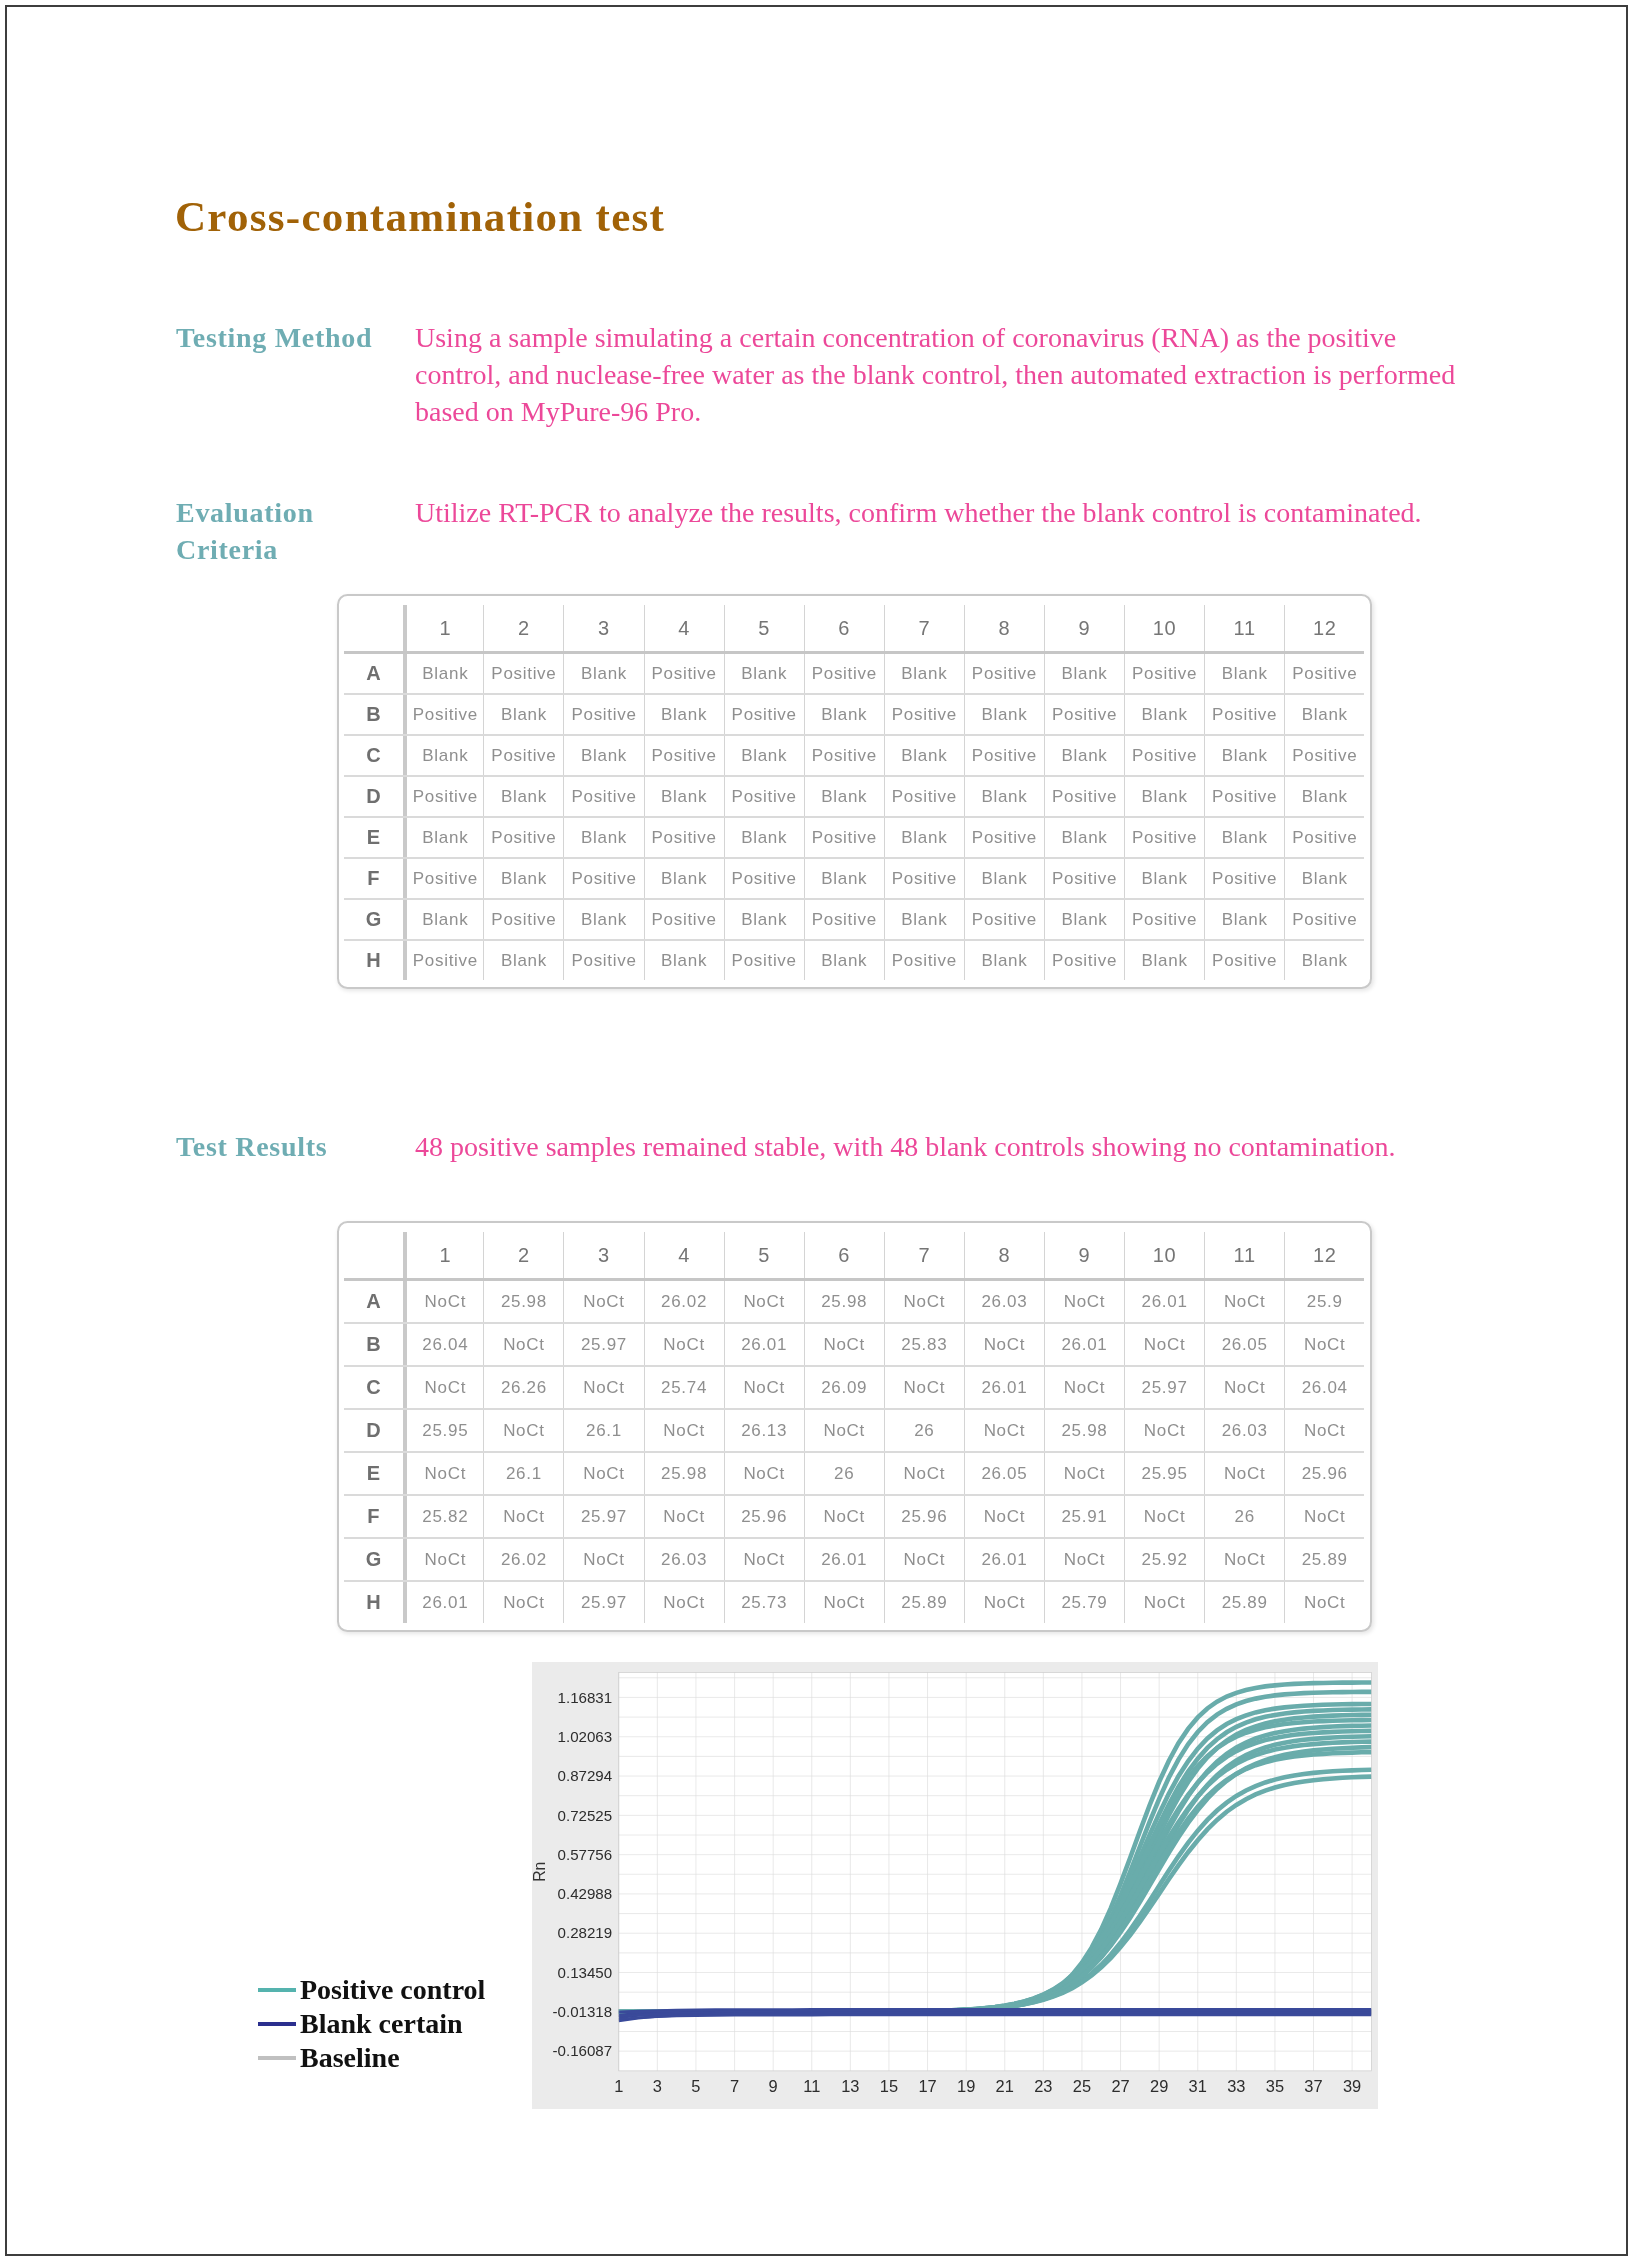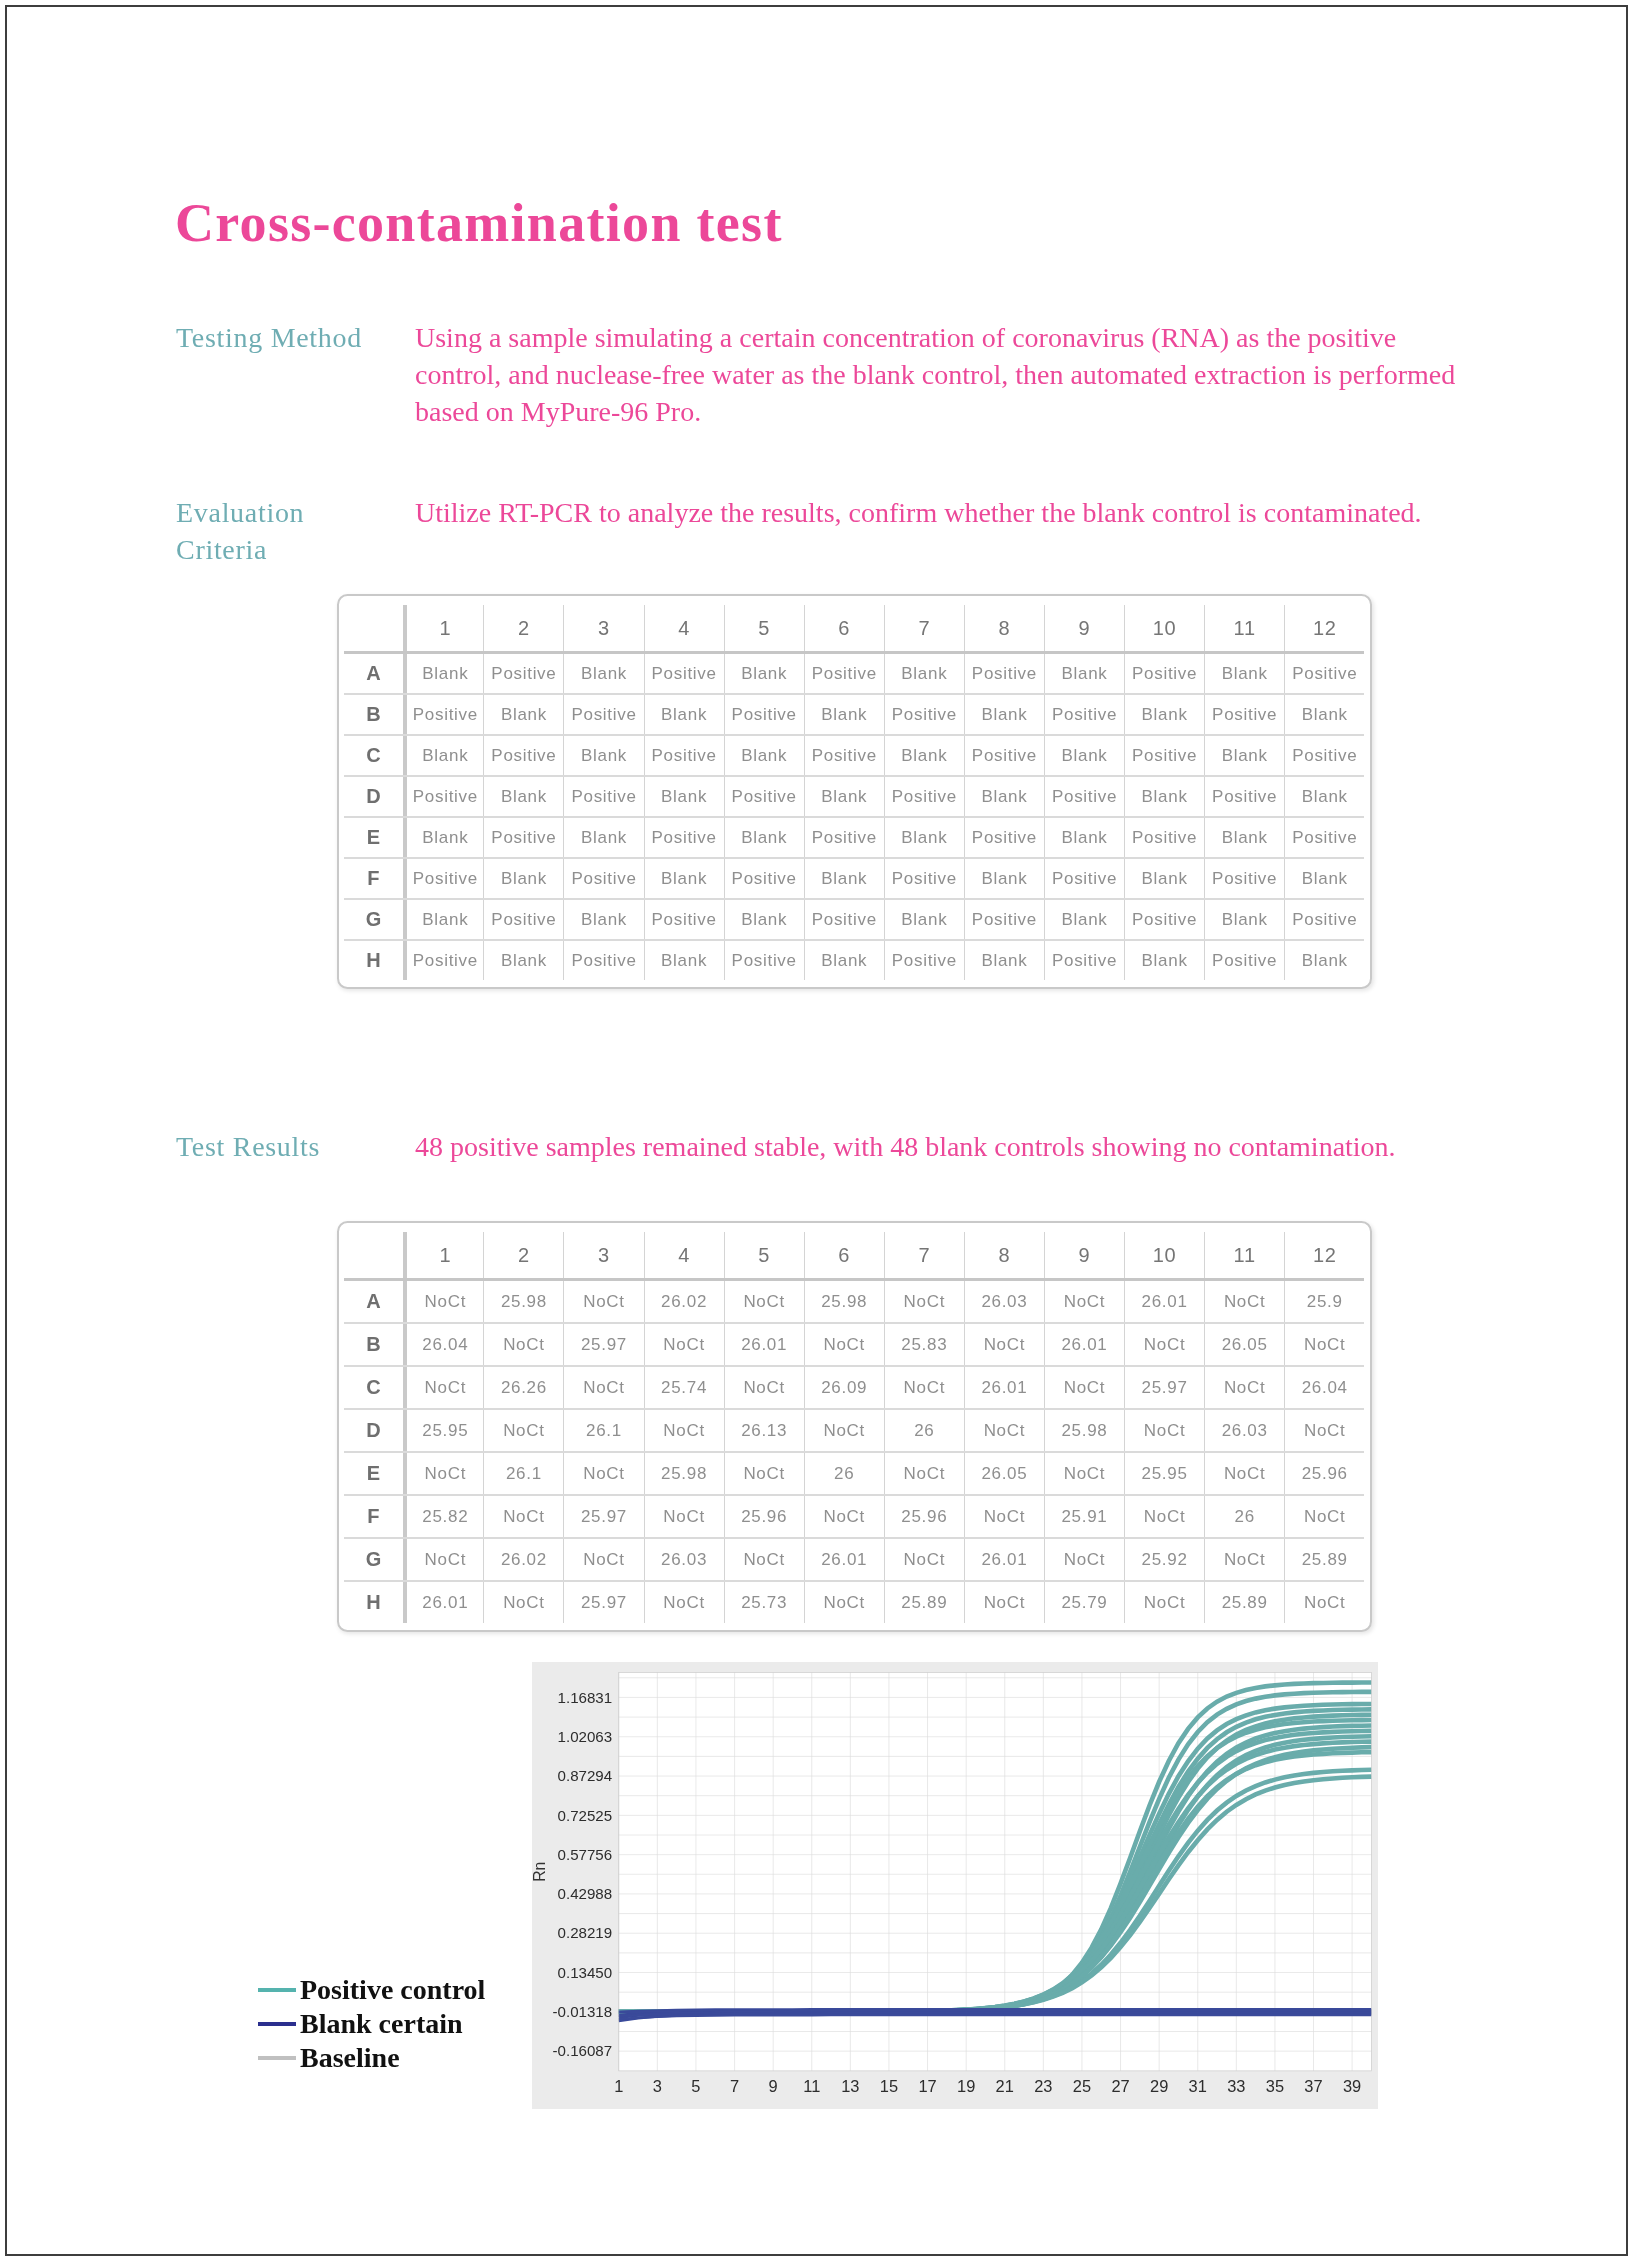--- a/index.html
+++ b/index.html
@@ -1,21 +1,21 @@
 <!DOCTYPE html>
 <html style="font-size:10.5px"><head>
 <meta charset="utf-8">
 <style>
   html,body{margin:0;padding:0;background:#ffffff;}
   .page{position:relative;width:1633px;height:2261px;background:#ffffff;overflow:hidden;
         font-family:"Liberation Serif",serif;}
   .frame{position:absolute;inset:5.3px;border:2px solid #3d3d3d;pointer-events:none;}
-  .title{position:absolute;left:175px;top:192px;margin:0;font-size:54px;font-weight:bold;
-         letter-spacing:1.3px;color:#ec4899;font-family:"Liberation Serif",serif;}
-  .sec-label{position:absolute;font-size:28px;line-height:37px;font-weight:normal;color:#6fadb3;
+  .title{position:absolute;left:175px;top:192px;margin:0;font-size:43px;font-weight:bold;
+         letter-spacing:1.3px;color:#a16207;font-family:"Liberation Serif",serif;}
+  .sec-label{position:absolute;font-size:28px;line-height:37px;font-weight:bold;color:#6fadb3;
              letter-spacing:0.7px;}
   .body-text{position:absolute;font-size:28px;line-height:37px;color:#ec4899;}
   
   .plate{position:absolute;background:#ffffff;border:2px solid #c9c9c9;border-radius:10.5px;
          padding:9.2px 5.3px 6.6px 5.3px;box-shadow:1.3px 2px 4px rgba(0,0,0,0.10);overflow:hidden;}
   .tr{display:grid;grid-template-columns:59px repeat(12,1fr);}
   .tr.head{height:46px;border-bottom:3.3px solid #c6c6c6;}
   .tr.data{height:39px;}
   .plate.results .tr.data{height:41px;}
   .tr.data + .tr.data{border-top:2px solid #dadada;}

